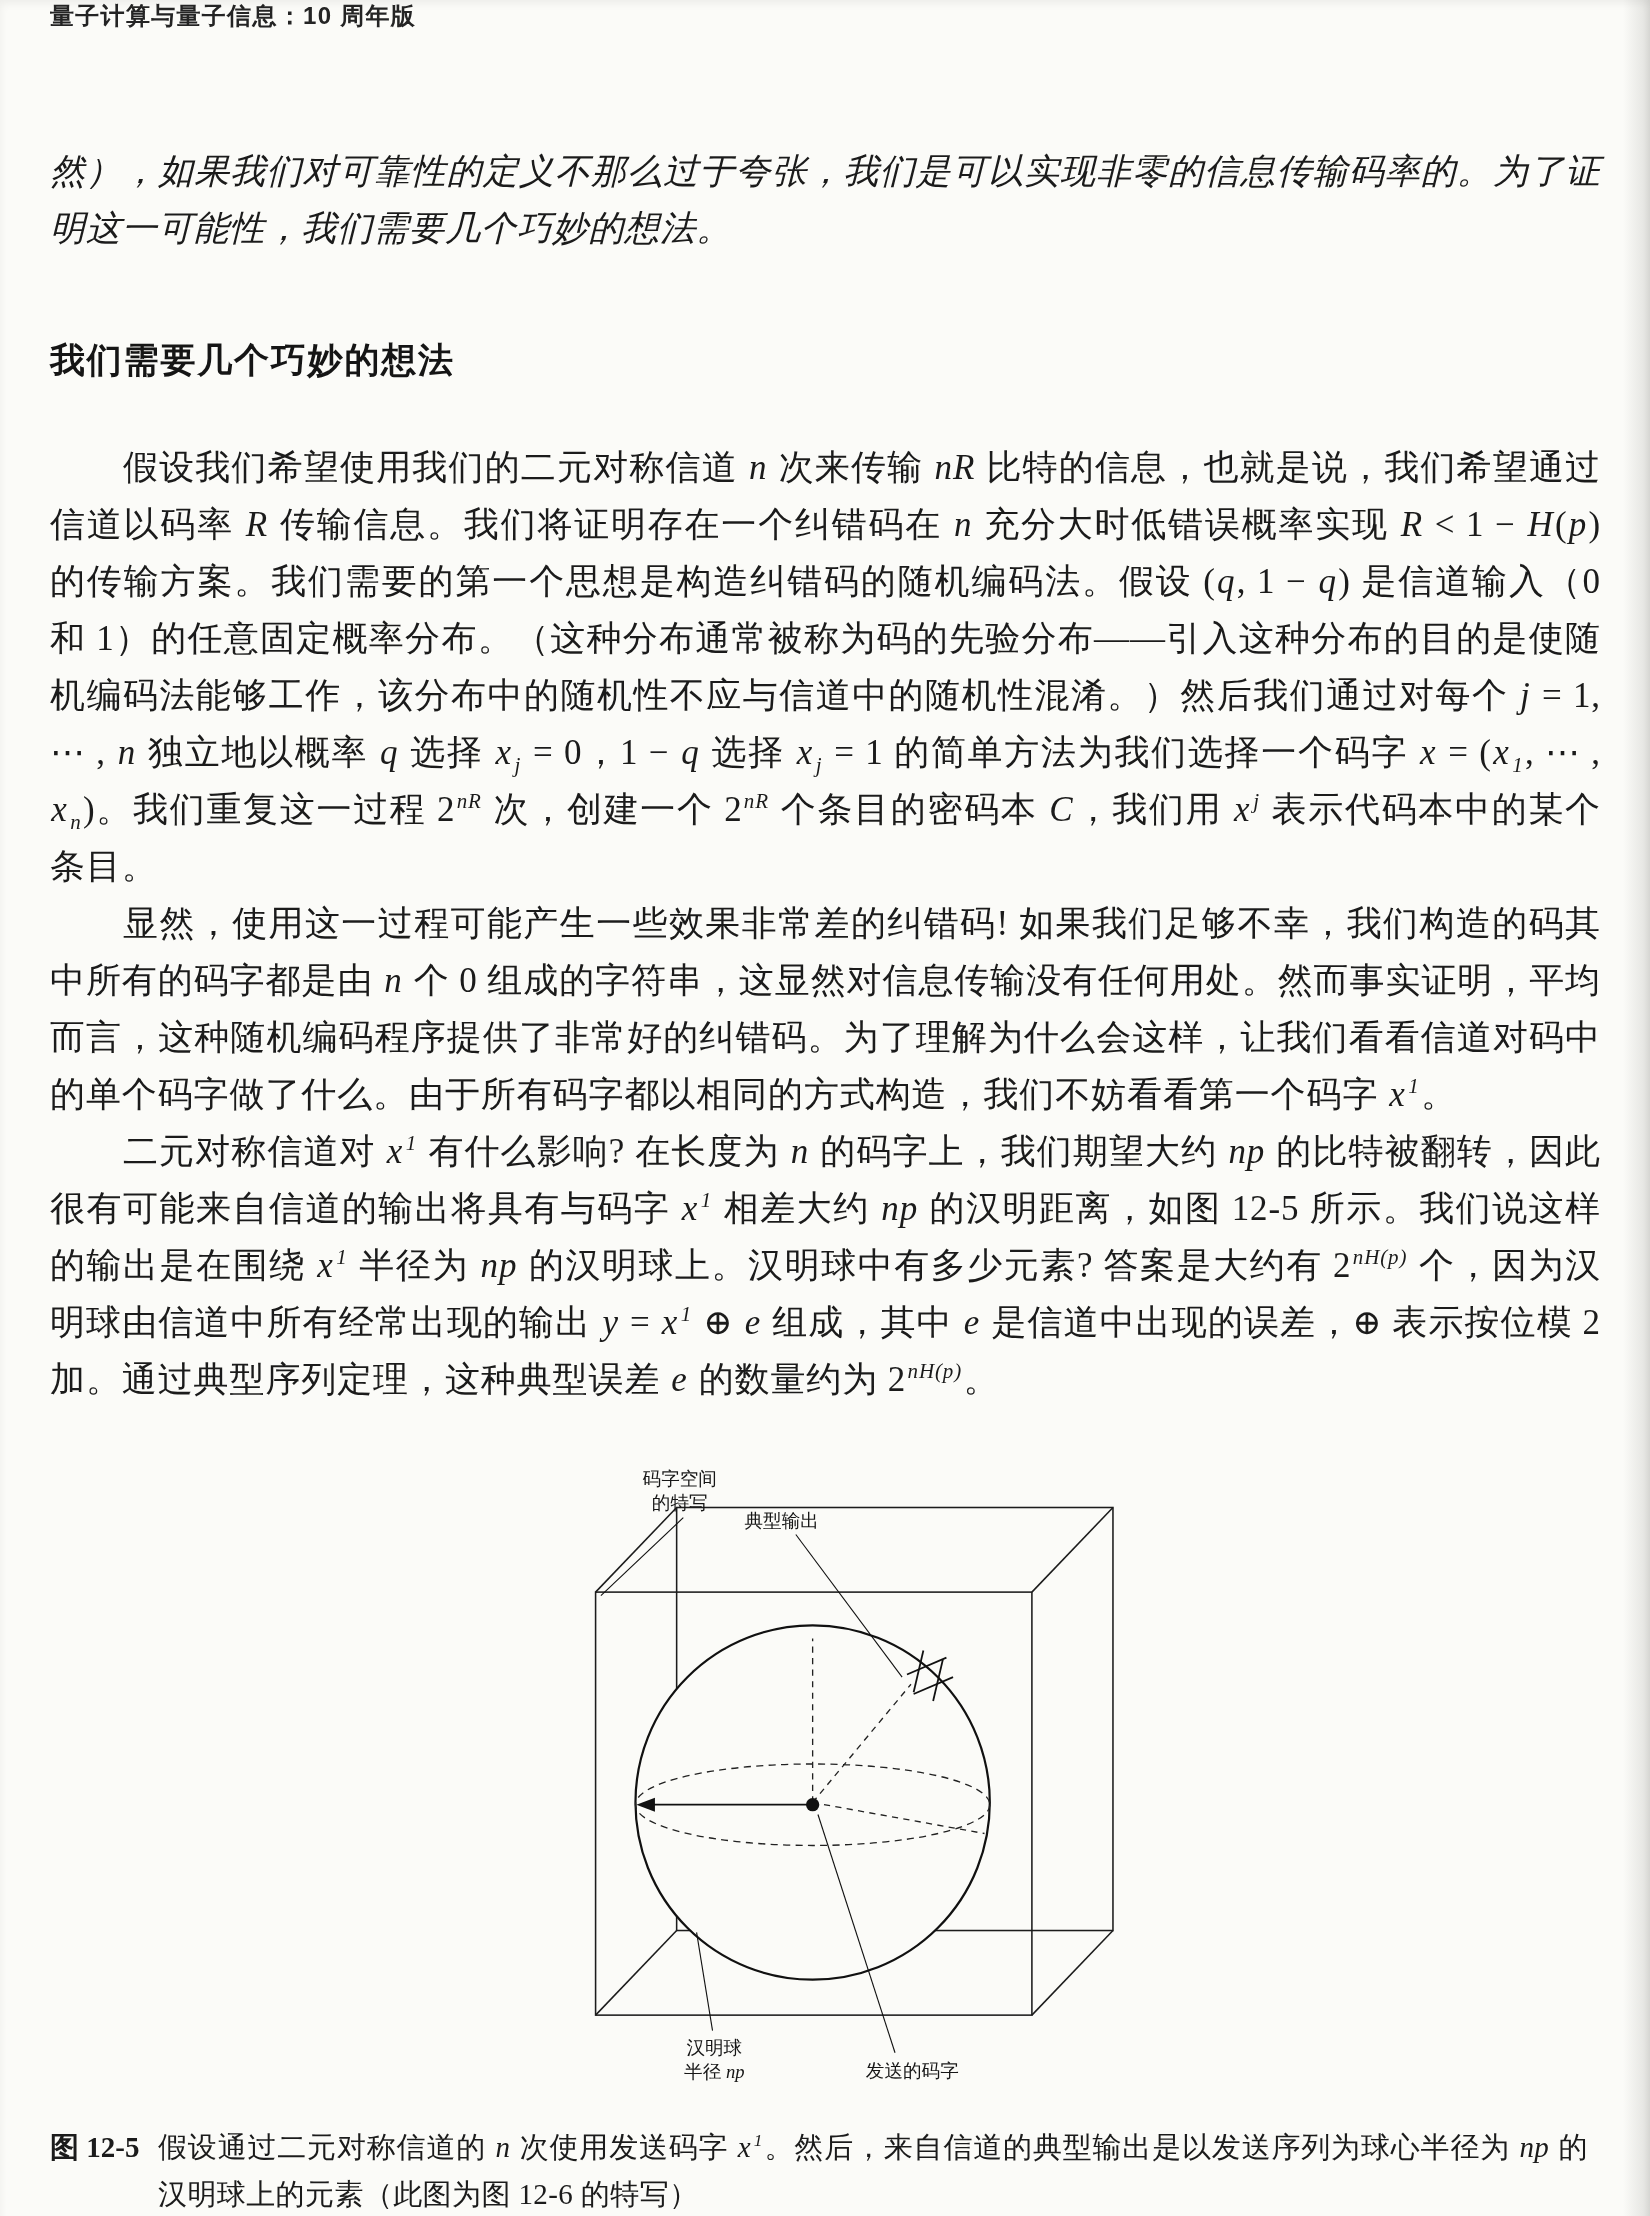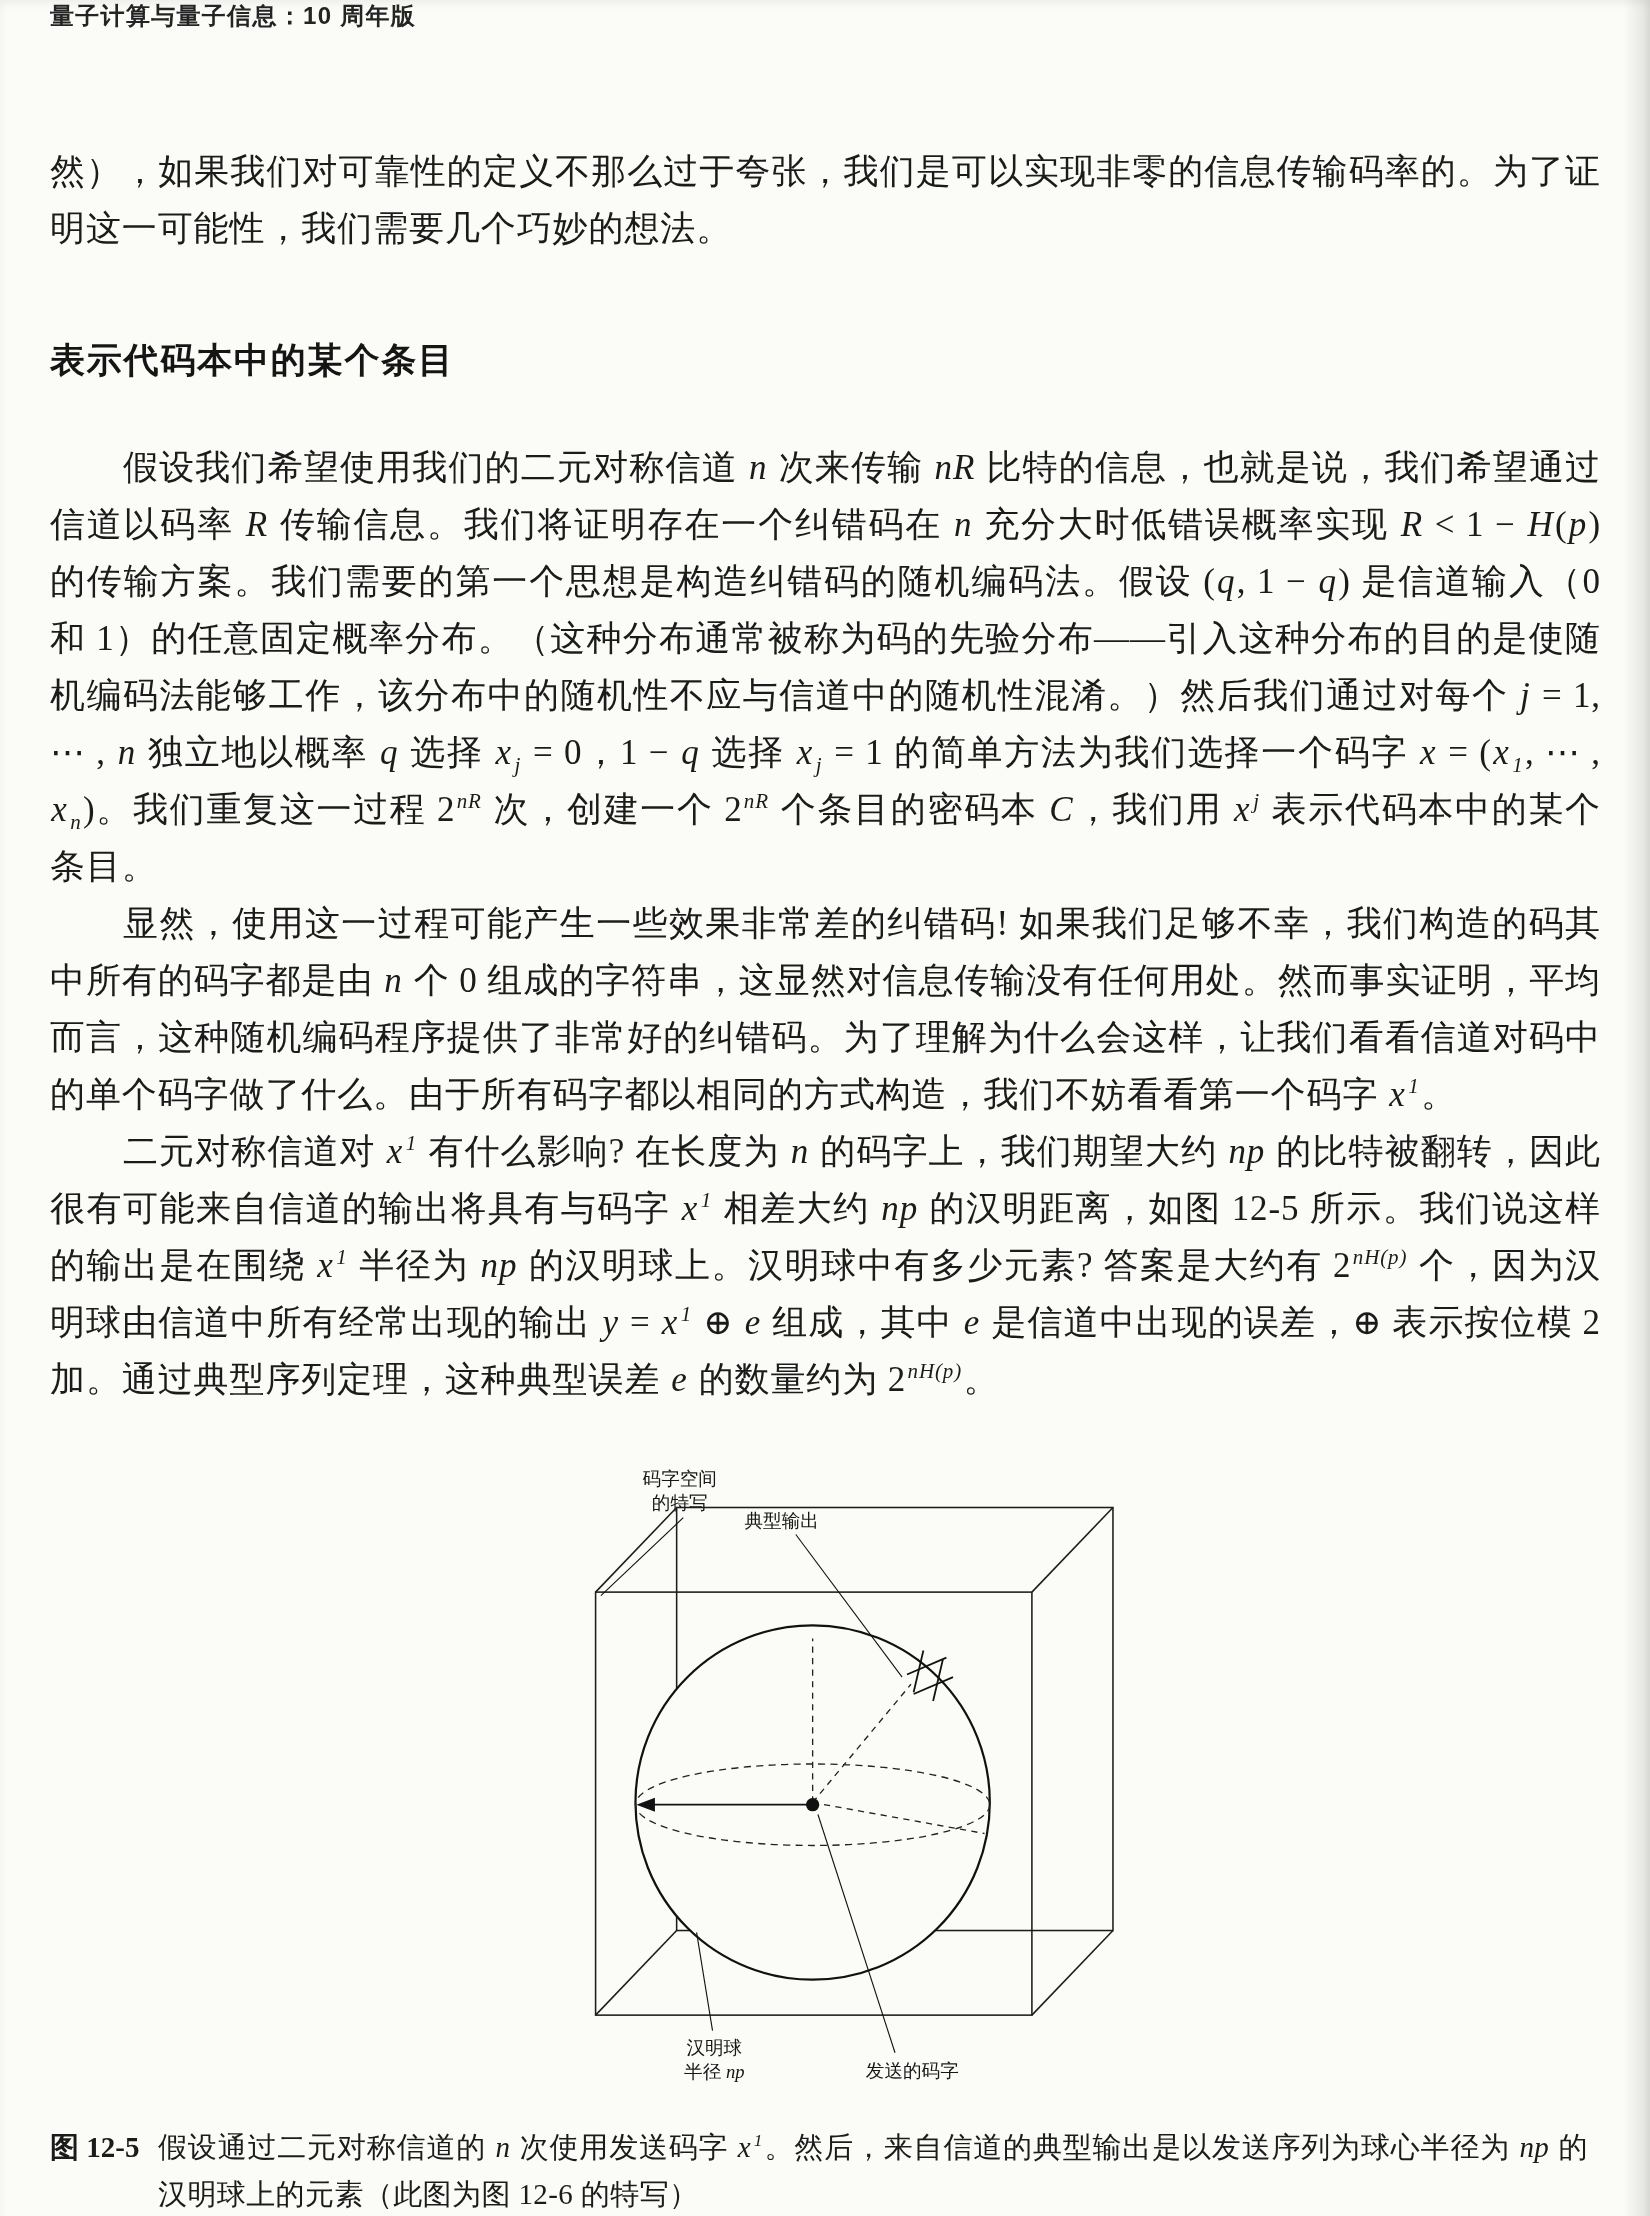--- a/index.html
+++ b/index.html
@@ -18,21 +18,21 @@
   }
   .book-header {
     font-family:"Liberation Sans","DejaVu Sans",sans-serif;
     font-weight:bold; font-size:24px; letter-spacing:1.3px; color:#242424;
   }
   .para {
     font-size:35px; line-height:57px; letter-spacing:0.9px;
     text-align:justify; color:#1b1b1b;
   }
   .para.indent { text-indent:73px; }
-  .p1 { margin-top:111px; }
+  .p1 { margin-top:111px;font-style:italic; }
   .section-heading {
     margin-top:80px; margin-bottom:55px;
     font-family:"Liberation Sans","DejaVu Sans",sans-serif;
     font-weight:bold; font-size:35px; letter-spacing:1.8px; color:#151515;
   }
   .math {
     font-family:"Liberation Serif","DejaVu Serif",serif;
     font-style:italic; padding:0 1.3px;
   }
   sup { font-size:60%; line-height:0; vertical-align:super; }
@@ -58,21 +58,21 @@
 </head>
 <body>
 
 <div class="page">
   <div class="content">
 
     <header class="book-header">量子计算与量子信息：10 周年版</header>
 
     <p class="para p1">然），如果我们对可靠性的定义不那么过于夸张，我们是可以实现非零的信息传输码率的。为了证明这一可能性，我们需要几个巧妙的想法。</p>
 
-    <h2 class="section-heading">表示代码本中的某个条目</h2>
+    <h2 class="section-heading">我们需要几个巧妙的想法</h2>
 
     <p class="para indent">假设我们希望使用我们的二元对称信道 <span class="math">n</span> 次来传输 <span class="math">nR</span> 比特的信息，也就是说，我们希望通过信道以码率 <span class="math">R</span> 传输信息。我们将证明存在一个纠错码在 <span class="math">n</span> 充分大时低错误概率实现 <span class="math">R</span> &lt; 1 − <span class="math">H</span>(<span class="math">p</span>) 的传输方案。我们需要的第一个思想是构造纠错码的随机编码法。假设 (<span class="math">q</span>, 1 − <span class="math">q</span>) 是信道输入（0 和 1）的任意固定概率分布。（这种分布通常被称为码的先验分布——引入这种分布的目的是使随机编码法能够工作，该分布中的随机性不应与信道中的随机性混淆。）然后我们通过对每个 <span class="math">j</span> = 1, ⋯ , <span class="math">n</span> 独立地以概率 <span class="math">q</span> 选择 <span class="math">x</span><sub class="math">j</sub> = 0，1 − <span class="math">q</span> 选择 <span class="math">x</span><sub class="math">j</sub> = 1 的简单方法为我们选择一个码字 <span class="math">x</span> = (<span class="math">x</span><sub class="math">1</sub>, ⋯ , <span class="math">x</span><sub class="math">n</sub>)。我们重复这一过程 2<sup class="math">nR</sup> 次，创建一个 2<sup class="math">nR</sup> 个条目的密码本 <span class="math">C</span>，我们用 <span class="math">x</span><sup class="math">j</sup> 表示代码本中的某个条目。</p>
 
     <p class="para indent">显然，使用这一过程可能产生一些效果非常差的纠错码! 如果我们足够不幸，我们构造的码其中所有的码字都是由 <span class="math">n</span> 个 0 组成的字符串，这显然对信息传输没有任何用处。然而事实证明，平均而言，这种随机编码程序提供了非常好的纠错码。为了理解为什么会这样，让我们看看信道对码中的单个码字做了什么。由于所有码字都以相同的方式构造，我们不妨看看第一个码字 <span class="math">x</span><sup class="math">1</sup>。</p>
 
     <p class="para indent">二元对称信道对 <span class="math">x</span><sup class="math">1</sup> 有什么影响? 在长度为 <span class="math">n</span> 的码字上，我们期望大约 <span class="math">np</span> 的比特被翻转，因此很有可能来自信道的输出将具有与码字 <span class="math">x</span><sup class="math">1</sup> 相差大约 <span class="math">np</span> 的汉明距离，如图 12-5 所示。我们说这样的输出是在围绕 <span class="math">x</span><sup class="math">1</sup> 半径为 <span class="math">np</span> 的汉明球上。汉明球中有多少元素? 答案是大约有 2<sup class="math">nH(p)</sup> 个，因为汉明球由信道中所有经常出现的输出 <span class="math">y</span> = <span class="math">x</span><sup class="math">1</sup> ⊕ <span class="math">e</span> 组成，其中 <span class="math">e</span> 是信道中出现的误差，⊕ 表示按位模 2 加。通过典型序列定理，这种典型误差 <span class="math">e</span> 的数量约为 2<sup class="math">nH(p)</sup>。</p>
 
     <figure class="figure">
       <svg width="660" height="643" viewBox="0 0 1490 1450">
 

